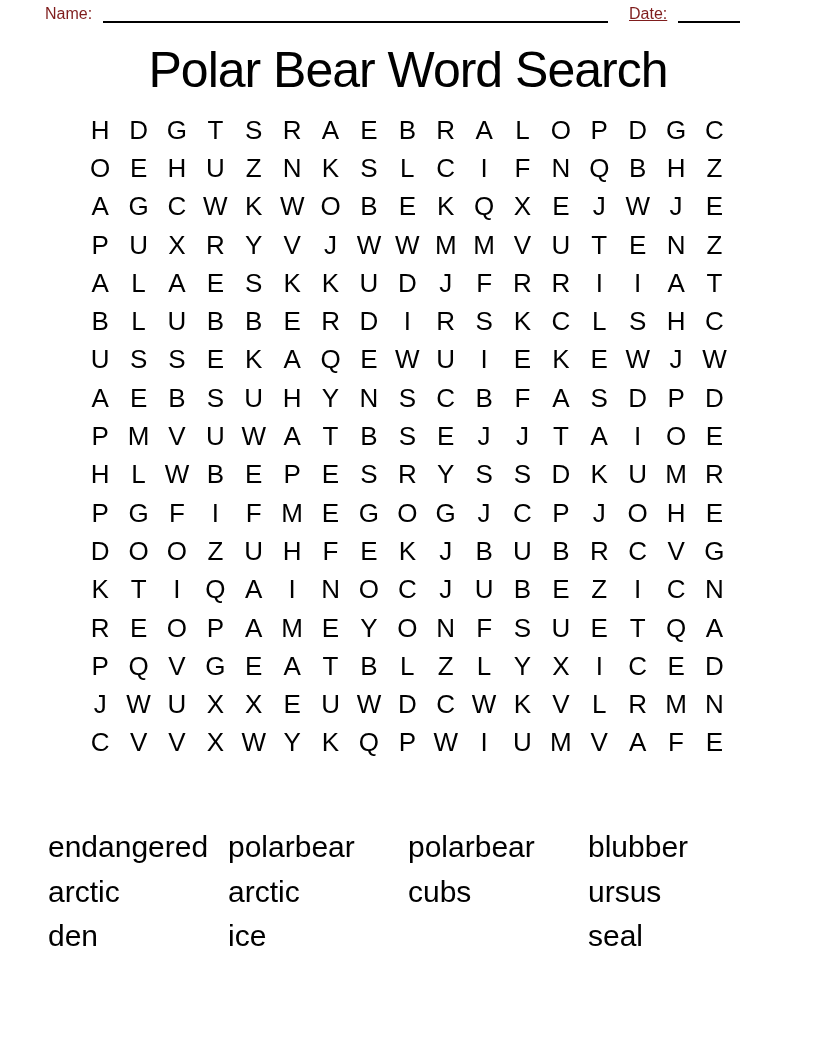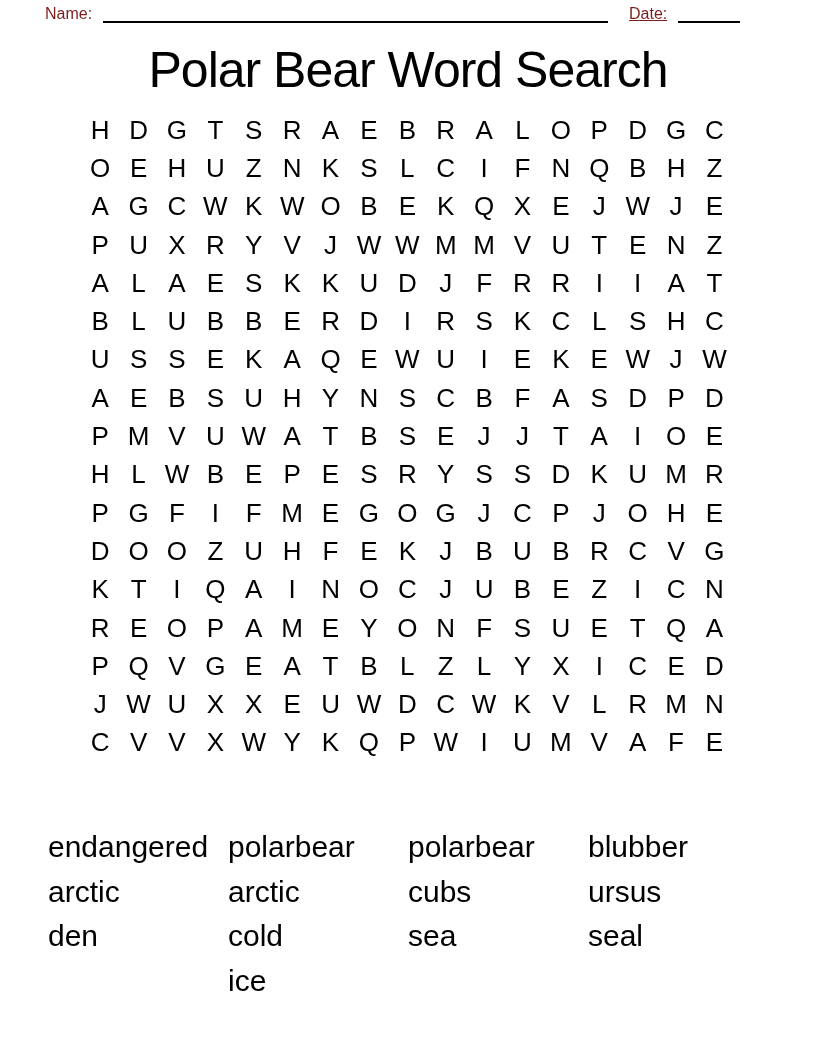--- a/index.html
+++ b/index.html
@@ -383,27 +383,25 @@
 
   <div class="word-list">
       <div class="word-col">
         <div class="word">endangered</div>
         <div class="word">arctic</div>
         <div class="word">den</div>
       </div>
       <div class="word-col">
         <div class="word">polarbear</div>
         <div class="word">arctic</div>
-        <div class="word">cold</div>
         <div class="word">ice</div>
       </div>
       <div class="word-col">
         <div class="word">polarbear</div>
         <div class="word">cubs</div>
-        <div class="word">sea</div>
       </div>
       <div class="word-col">
         <div class="word">blubber</div>
         <div class="word">ursus</div>
         <div class="word">seal</div>
       </div>
     </div>
 
 </div>
 

